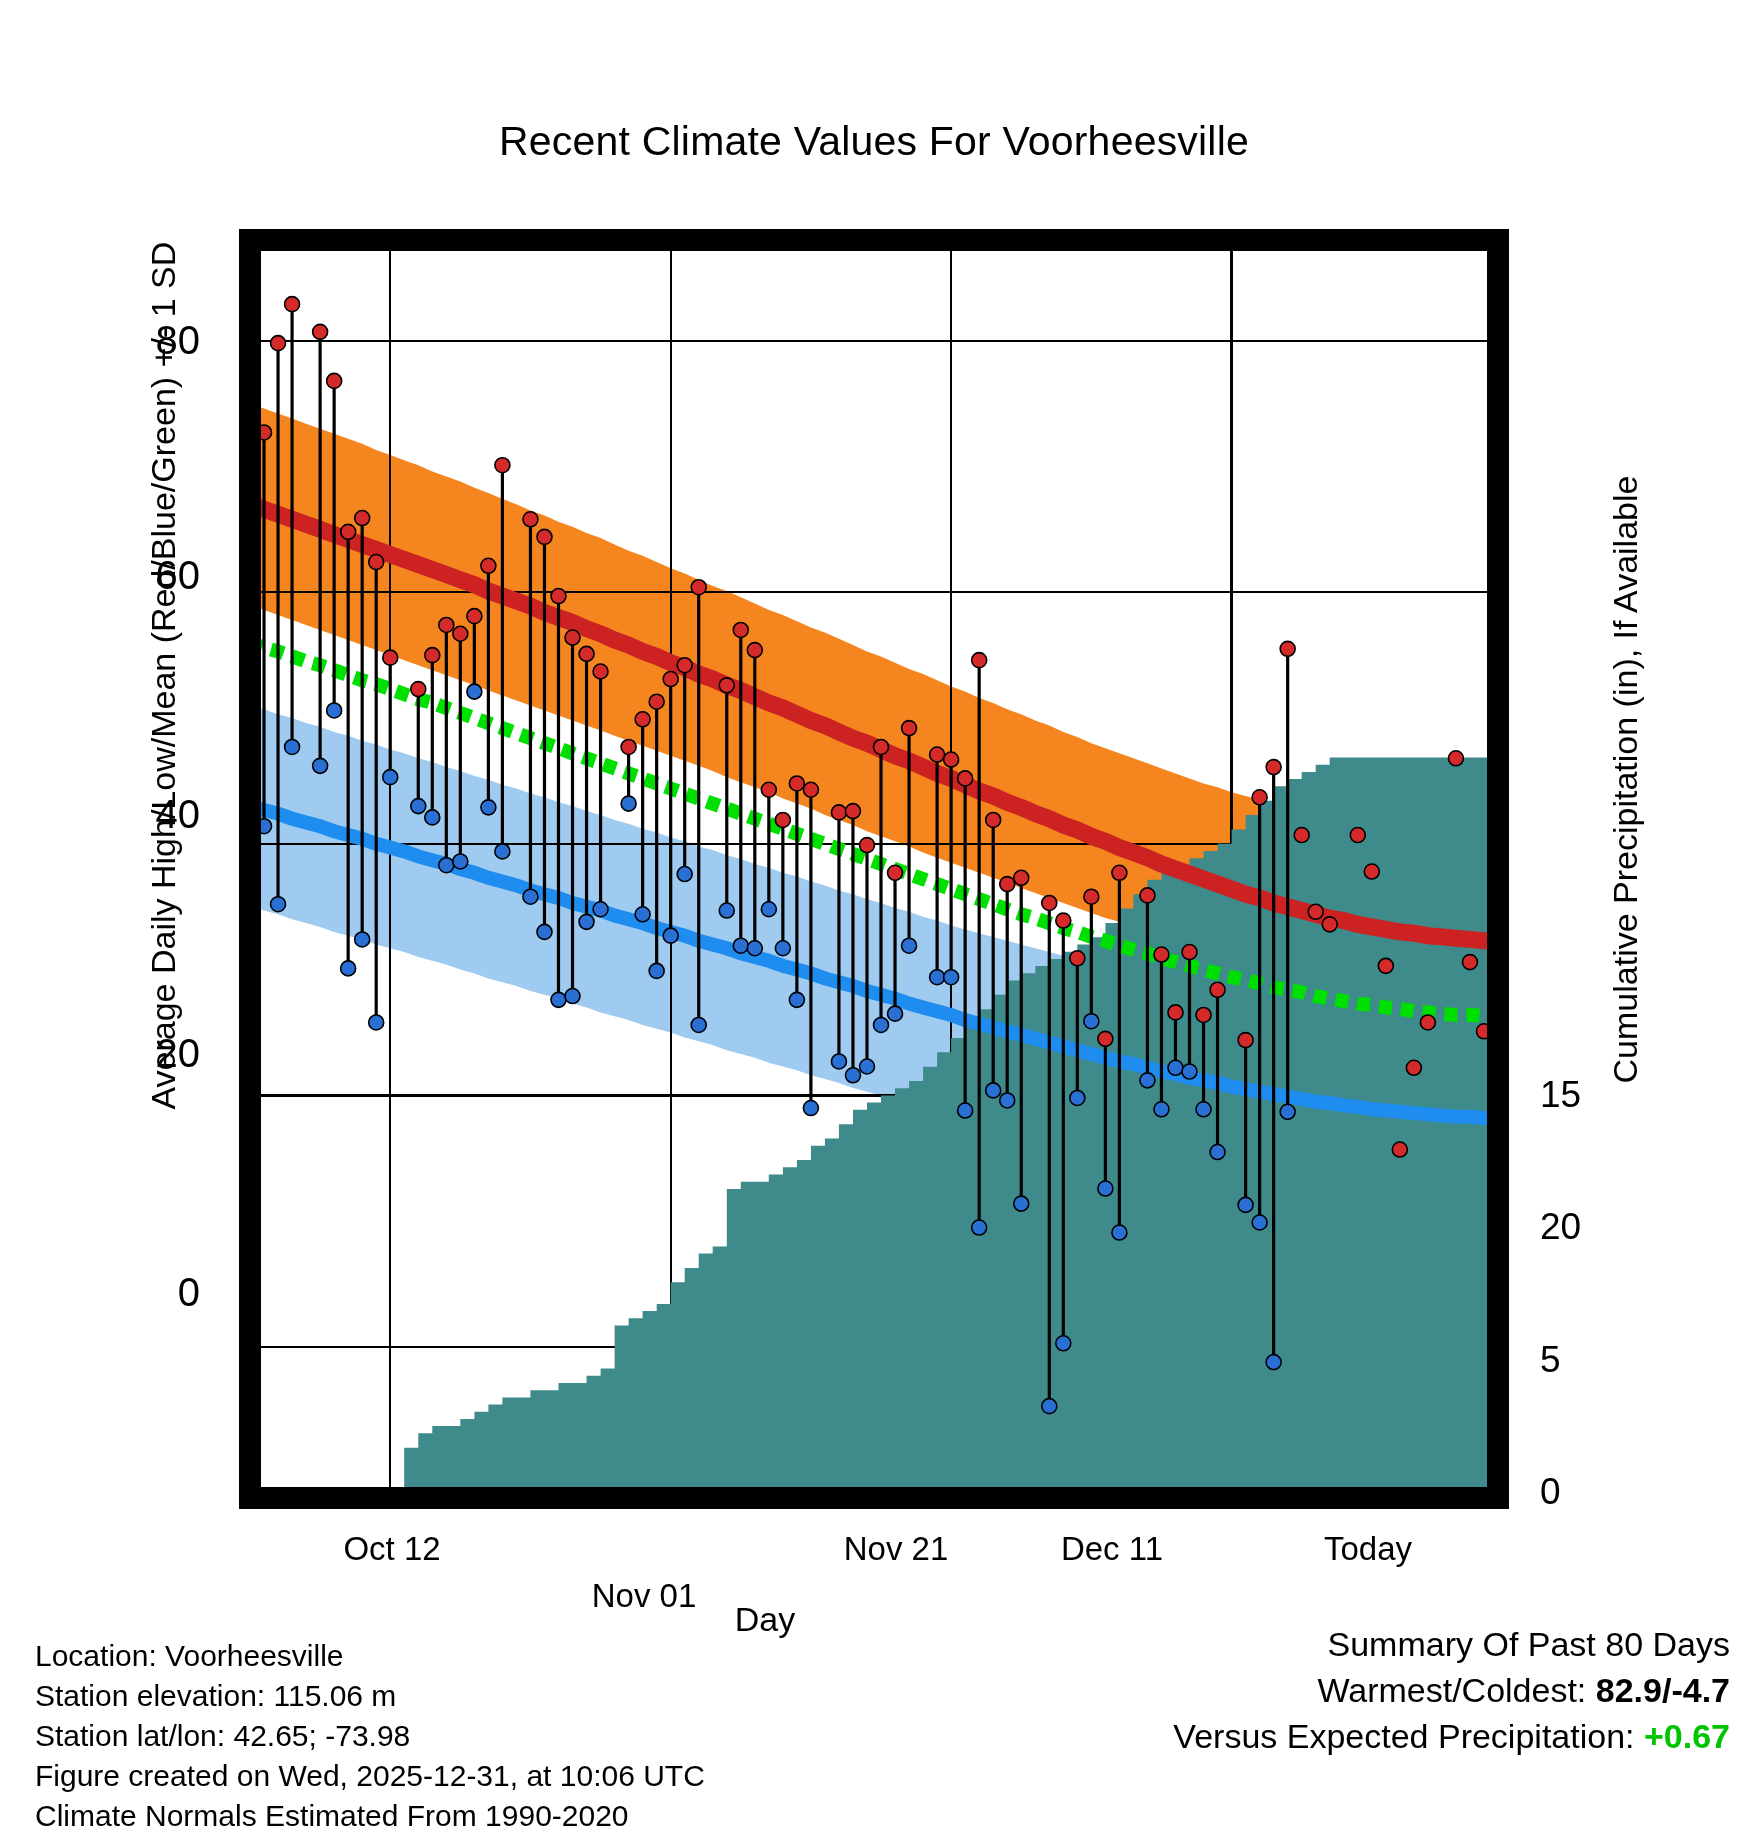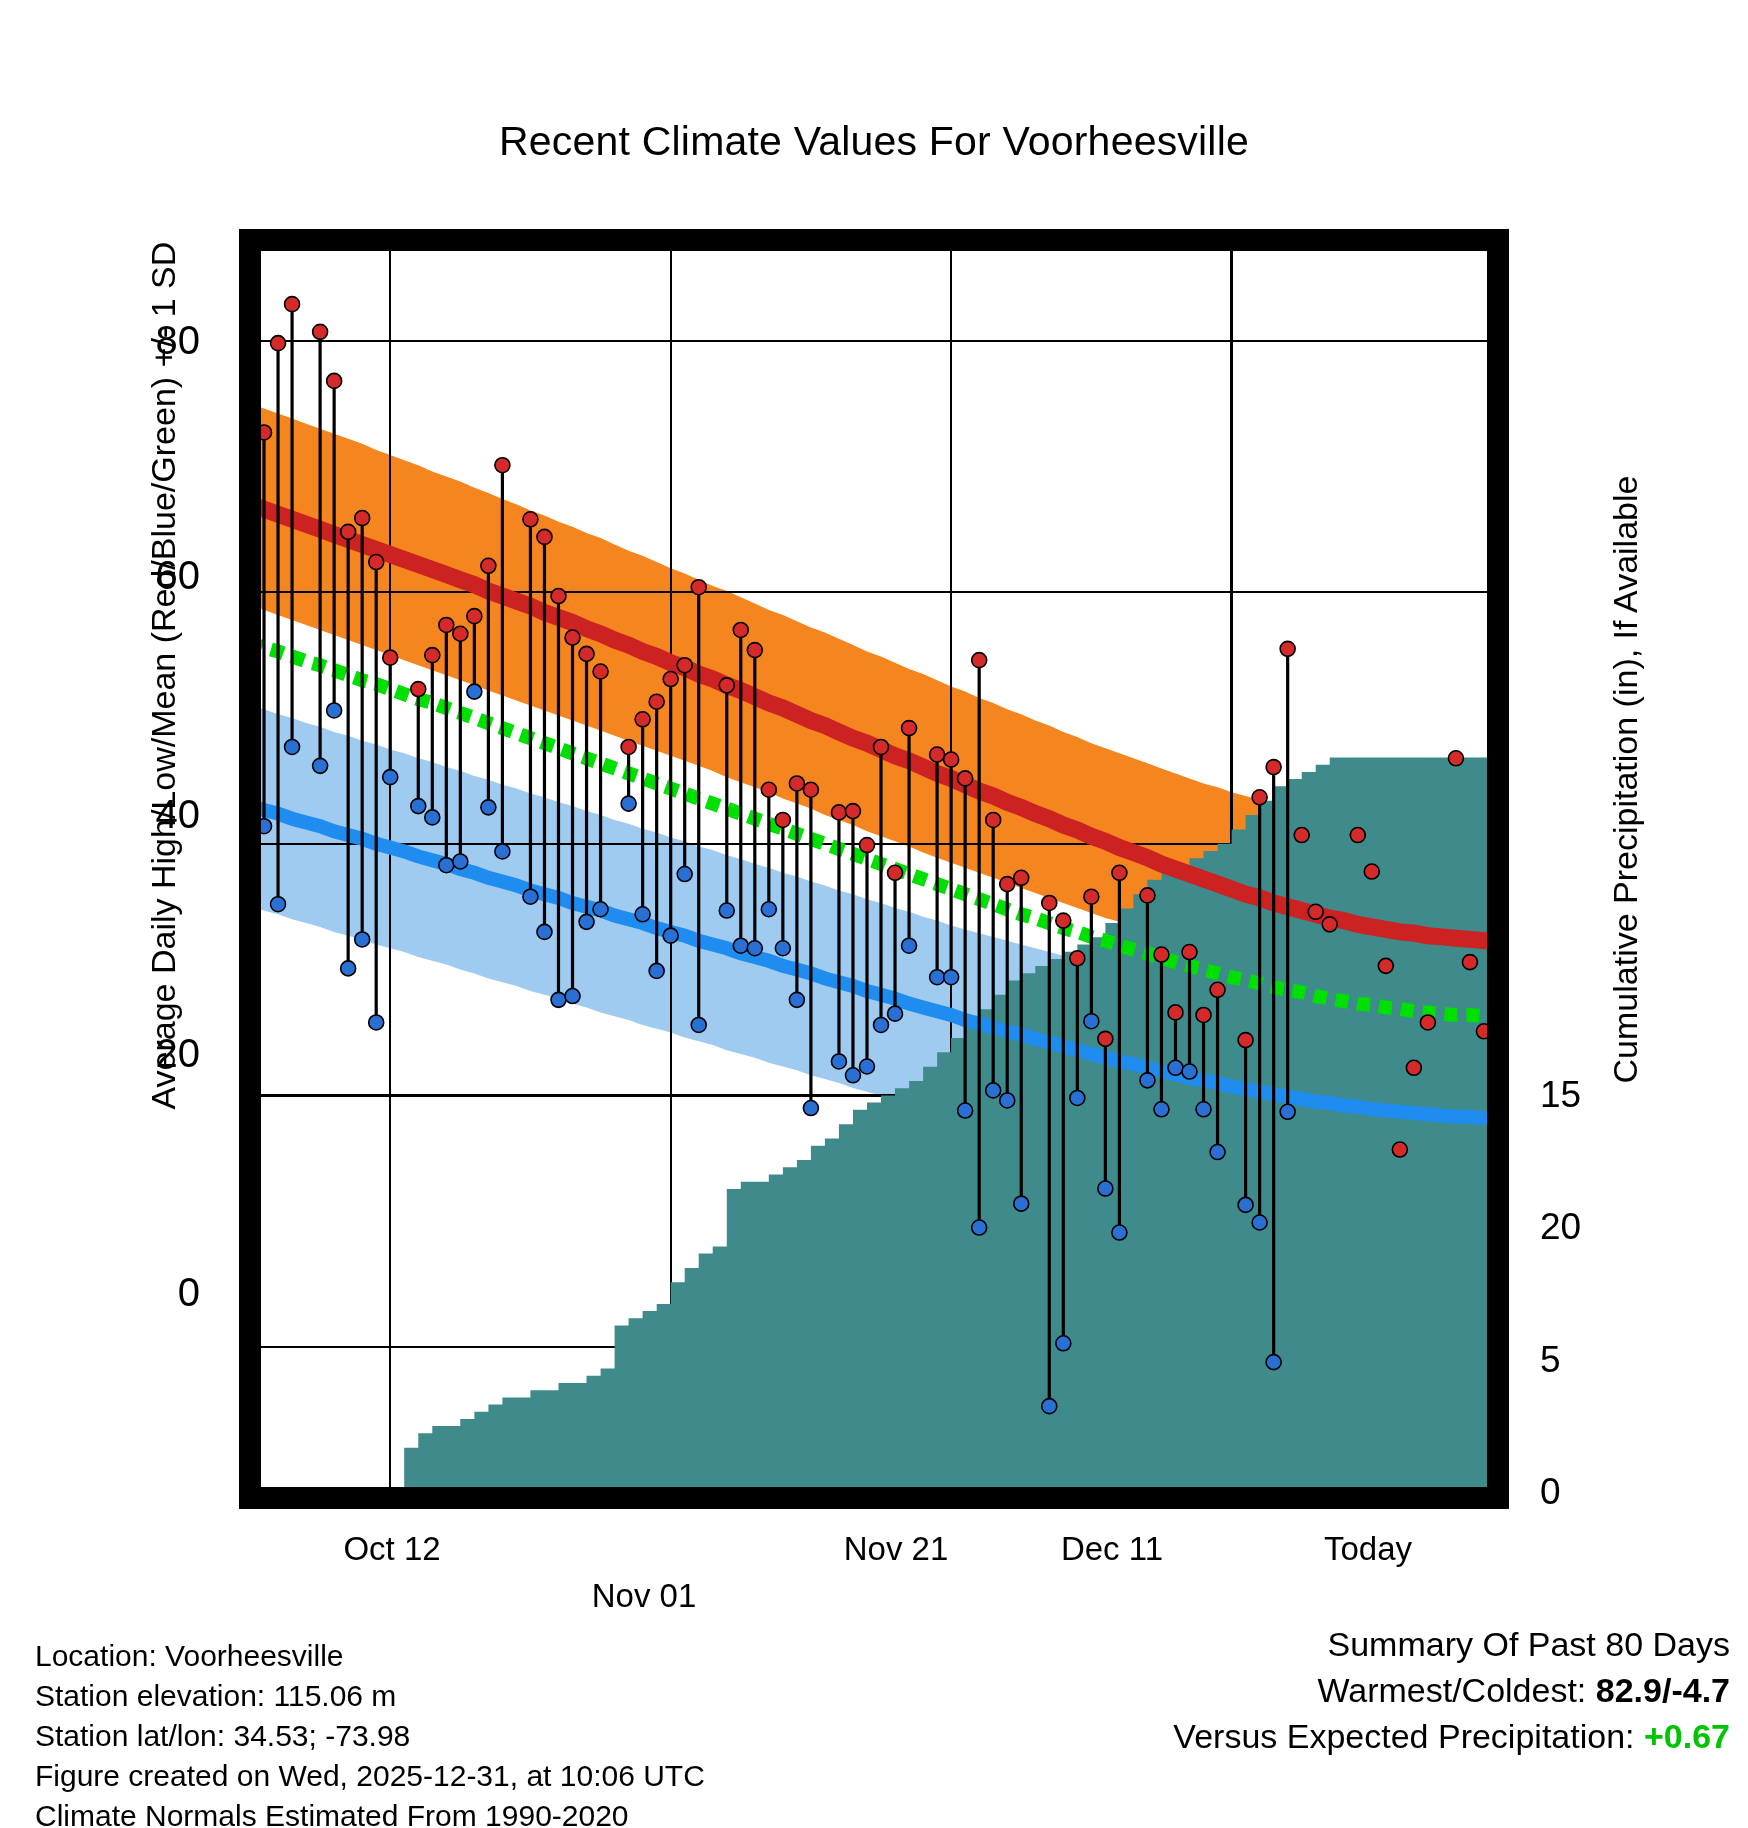--- a/index.html
+++ b/index.html
@@ -114,20 +114,21 @@
 </style>
 </head>
 <body>
 
 <div id="stage">
 
   <div class="title">Recent Climate Values For Voorheesville</div>
 
   <div class="ylabel-left">Average Daily High/Low/Mean (Red/Blue/Green) +/- 1 SD</div>
   <div class="ylabel-right">Cumulative Precipitation (in), If Available</div>
+  <div class="xlabel">Day</div>
 
   <div class="ytick-left" style="left:90px; top:340px; width:110px;">80</div>
   <div class="ytick-left" style="left:90px; top:575px; width:110px;">60</div>
   <div class="ytick-left" style="left:90px; top:814px; width:110px;">40</div>
   <div class="ytick-left" style="left:90px; top:1053px; width:110px;">20</div>
   <div class="ytick-left" style="left:90px; top:1292px; width:110px;">0</div>
 
   <div class="ytick-right" style="left:1540px; top:1095px;">15</div>
   <div class="ytick-right" style="left:1540px; top:1227px;">20</div>
   <div class="ytick-right" style="left:1540px; top:1360px;">5</div>
@@ -369,21 +370,21 @@
       <circle cx="1455.932584269663" cy="758.296" r="7.5" fill="#d42a2a" stroke="#000" stroke-width="1.6"></circle>
       <circle cx="1469.9550561797753" cy="962.092" r="7.5" fill="#d42a2a" stroke="#000" stroke-width="1.6"></circle>
       <circle cx="1483.9775280898875" cy="1031.282" r="7.5" fill="#d42a2a" stroke="#000" stroke-width="1.6"></circle>
       <circle cx="1498" cy="1110.536" r="7.5" fill="#d42a2a" stroke="#000" stroke-width="1.6"></circle>
       <rect x="250" y="240" width="1248" height="1258" fill="none" stroke="#000" stroke-width="22"></rect>
     </svg>
 
   <div class="footer-left">
     <div>Location: Voorheesville</div>
     <div>Station elevation: 115.06 m</div>
-    <div>Station lat/lon: 34.53; -73.98</div>
+    <div>Station lat/lon: 42.65; -73.98</div>
     <div>Figure created on Wed, 2025-12-31, at 10:06 UTC</div>
     <div>Climate Normals Estimated From 1990-2020</div>
   </div>
 
   <div class="footer-right">
     <span class="row">Summary Of Past 80 Days</span>
     <span class="row">
       <span>Warmest/Coldest:</span>
       <span class="val-bold">82.9/-4.7</span>
     </span>

